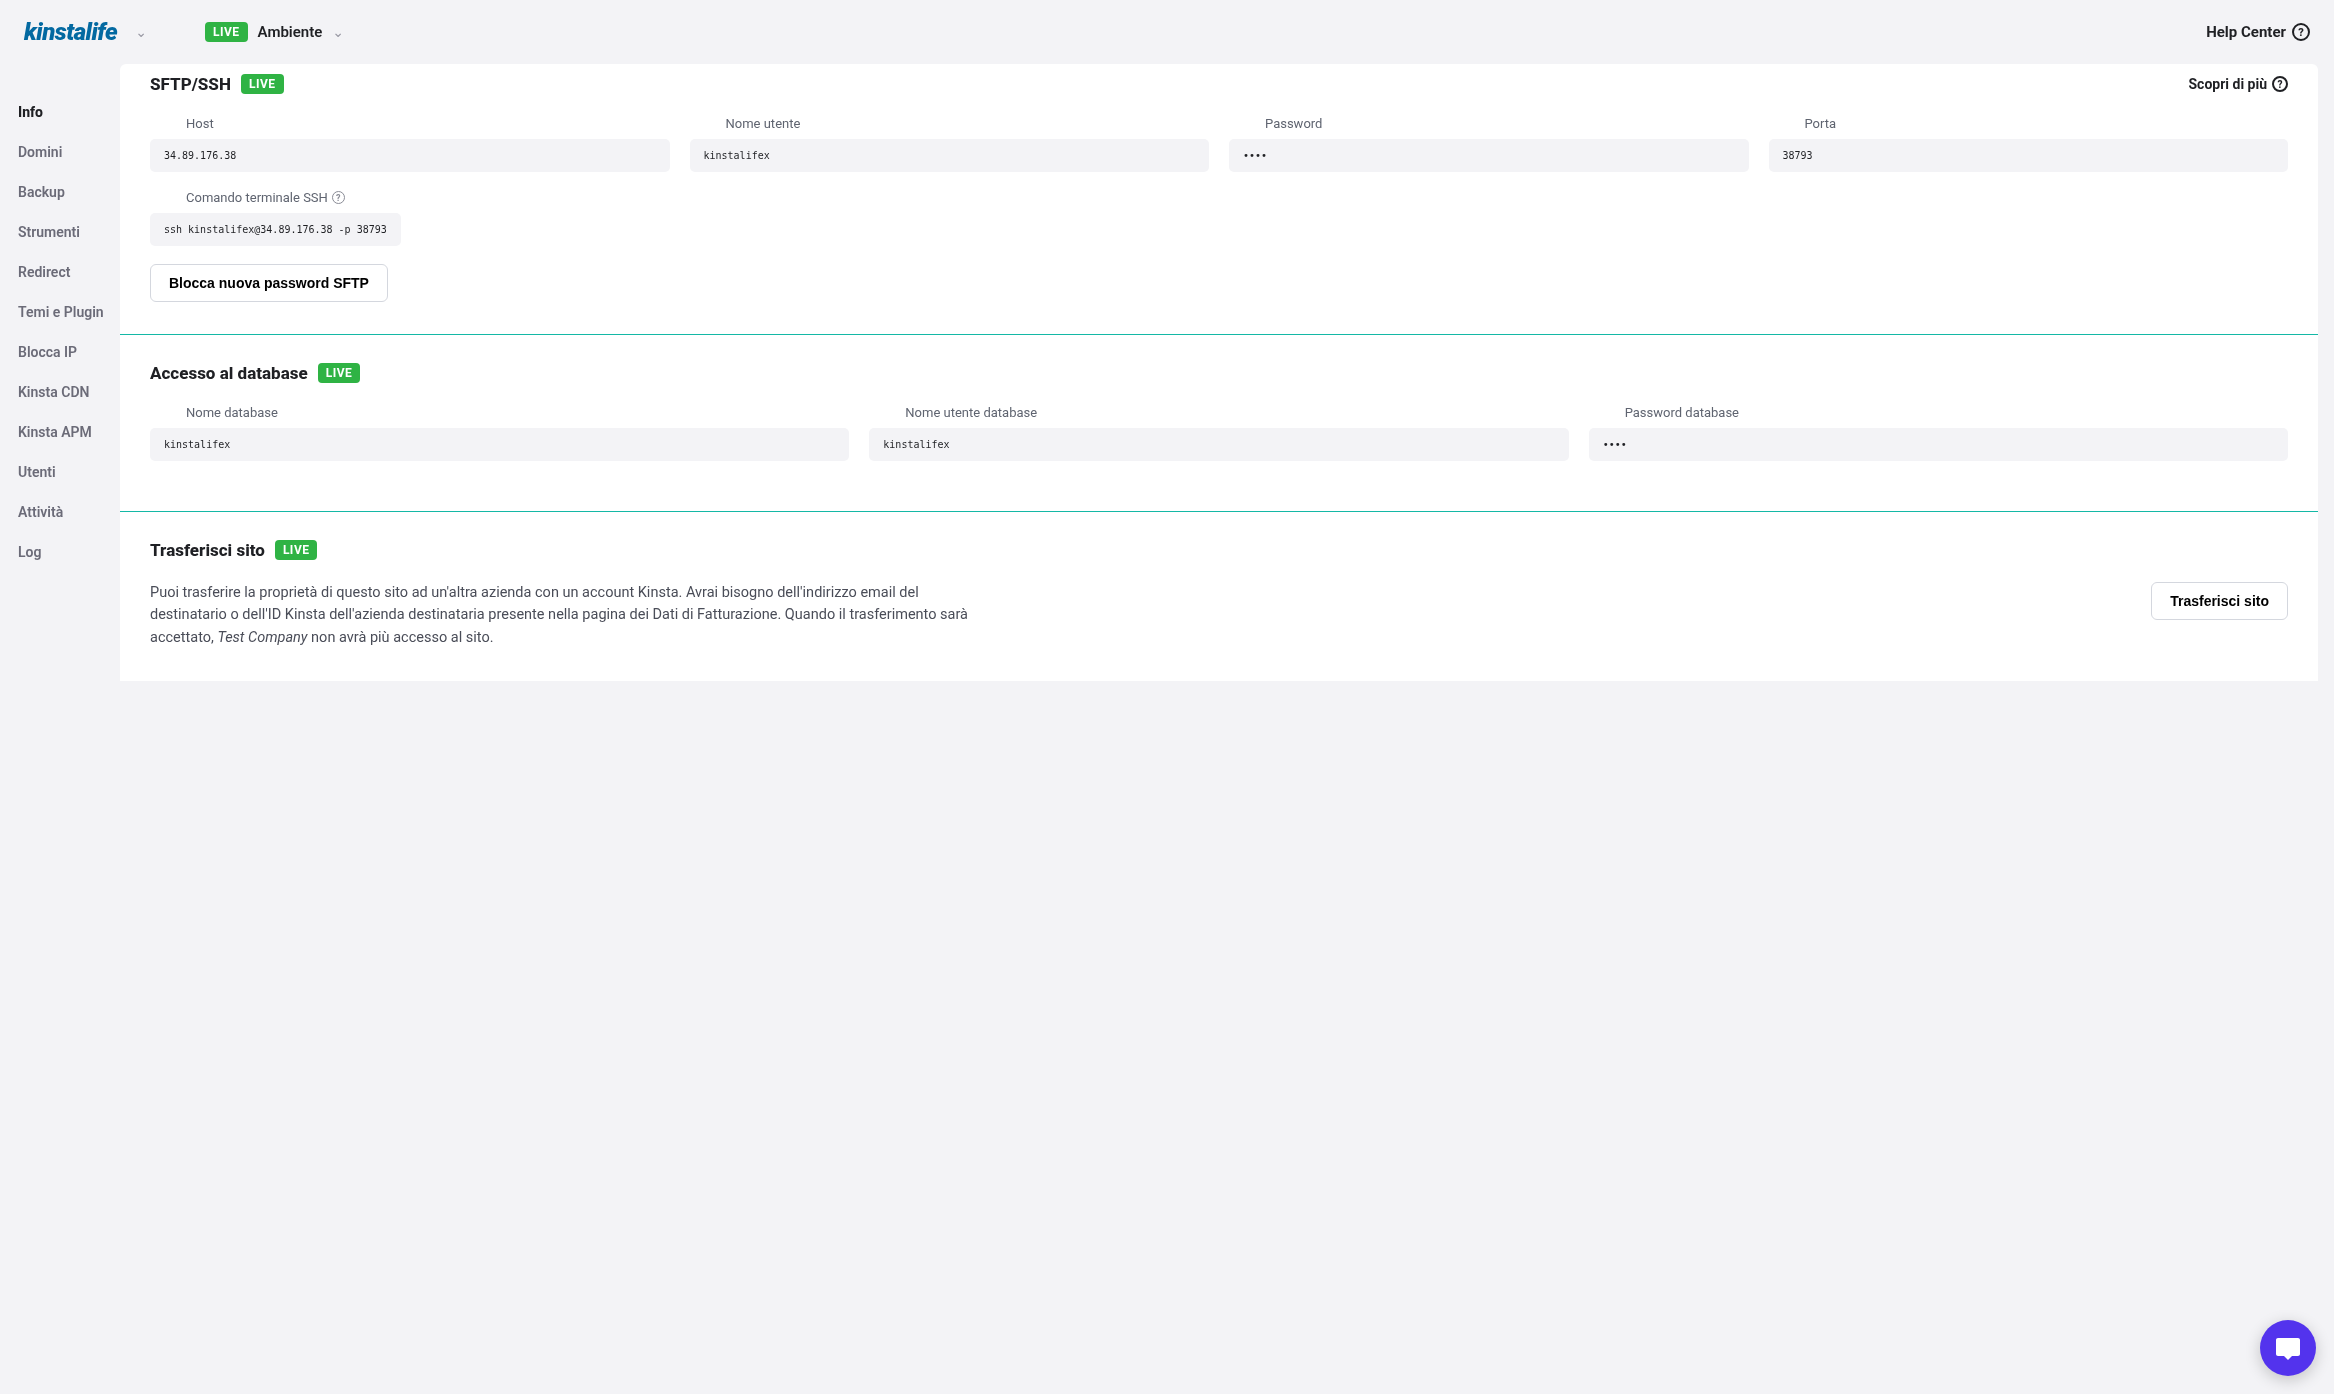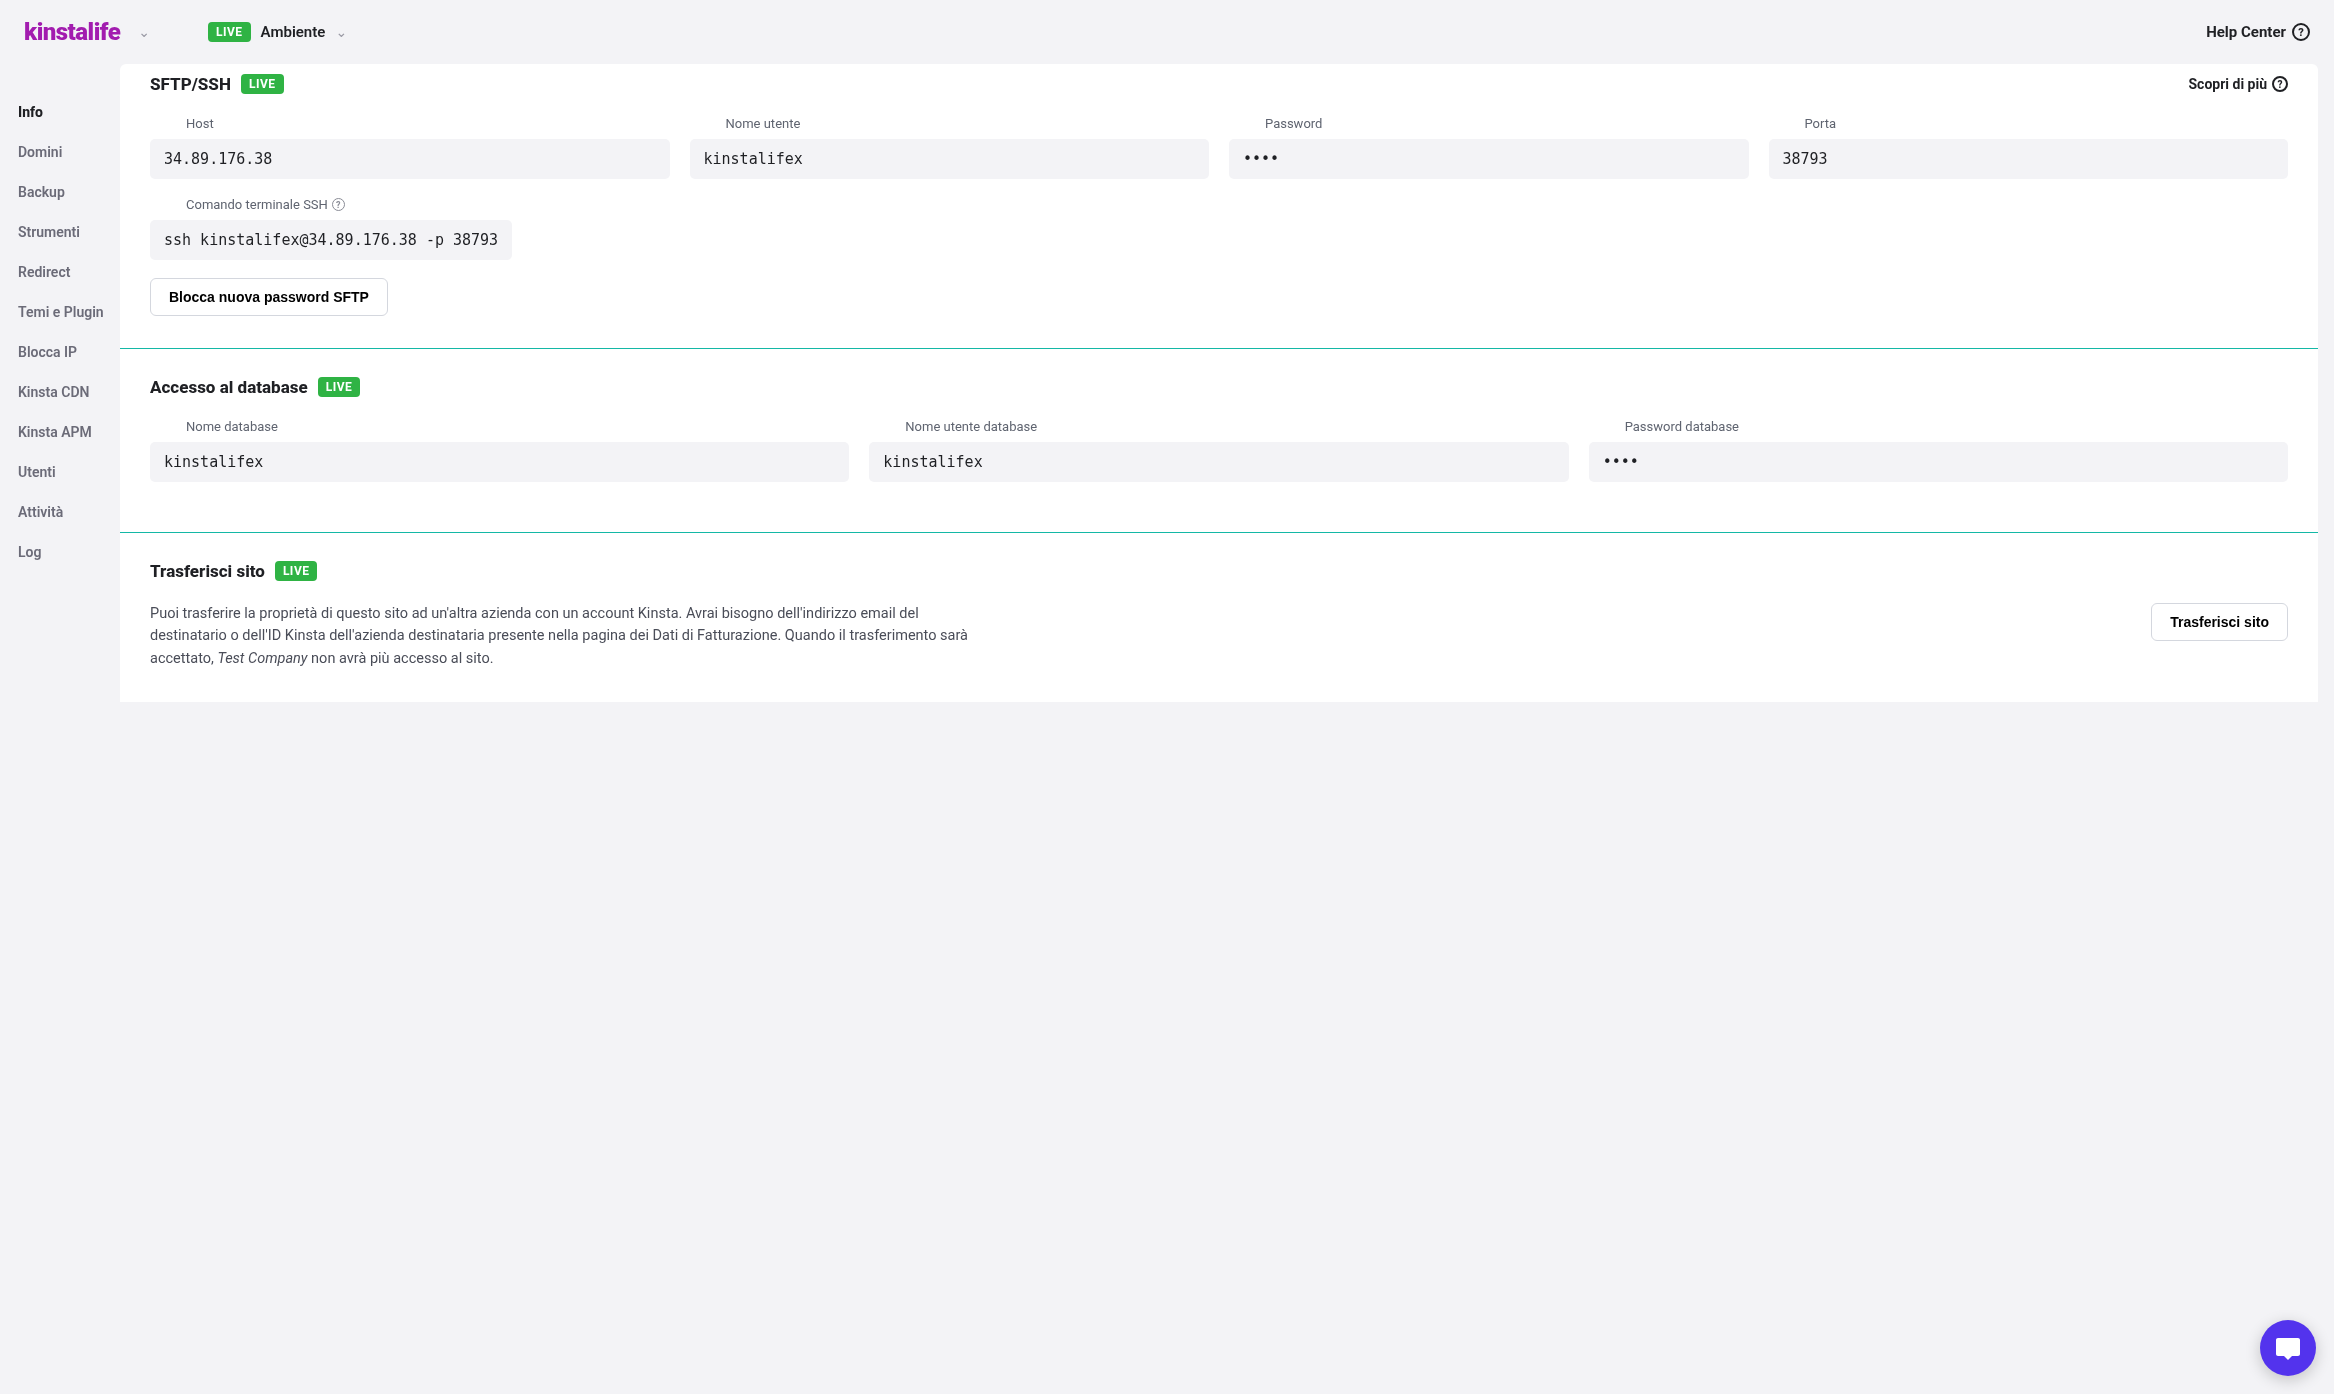--- a/index.html
+++ b/index.html
@@ -13,21 +13,22 @@
     display: flex;
     align-items: center;
     padding: 18px 24px;
     justify-content: space-between;
   }
   .topbar-left { display: flex; align-items: center; gap: 18px; }
   .logo {
     font-weight: 900;
     font-size: 24px;
     letter-spacing: -0.5px;
-    color: #a21caf;
+    color: #0369a1;
+    font-style: italic;
   }
   .chevron {
     color: #9a9aa5;
     font-size: 14px;
   }
   .env-group { display:flex; align-items:center; gap:10px; margin-left: 40px; }
   .live-badge {
     background: #2fb344;
     color: #fff;
     font-weight: 700;
@@ -109,21 +110,21 @@
     display:inline-flex; align-items:center; justify-content:center;
     width:13px; height:13px;
     border:1.5px solid #8a8c96; border-radius:50%;
     font-size:9px; color:#8a8c96; font-weight:700;
   }
   .field-value {
     background:#f3f3f6;
     border-radius:5px;
     padding:11px 14px;
     font-family: ui-monospace, SFMono-Regular, Menlo, monospace;
-    font-size:15px;
+    font-size:10px;
     color:#1f2024;
   }
   .field-value.ssh { max-width: 420px; }
 
   .btn {
     display:inline-flex;
     align-items:center;
     gap:8px;
     background:#fff;
     border:1px solid #d4d7de;

